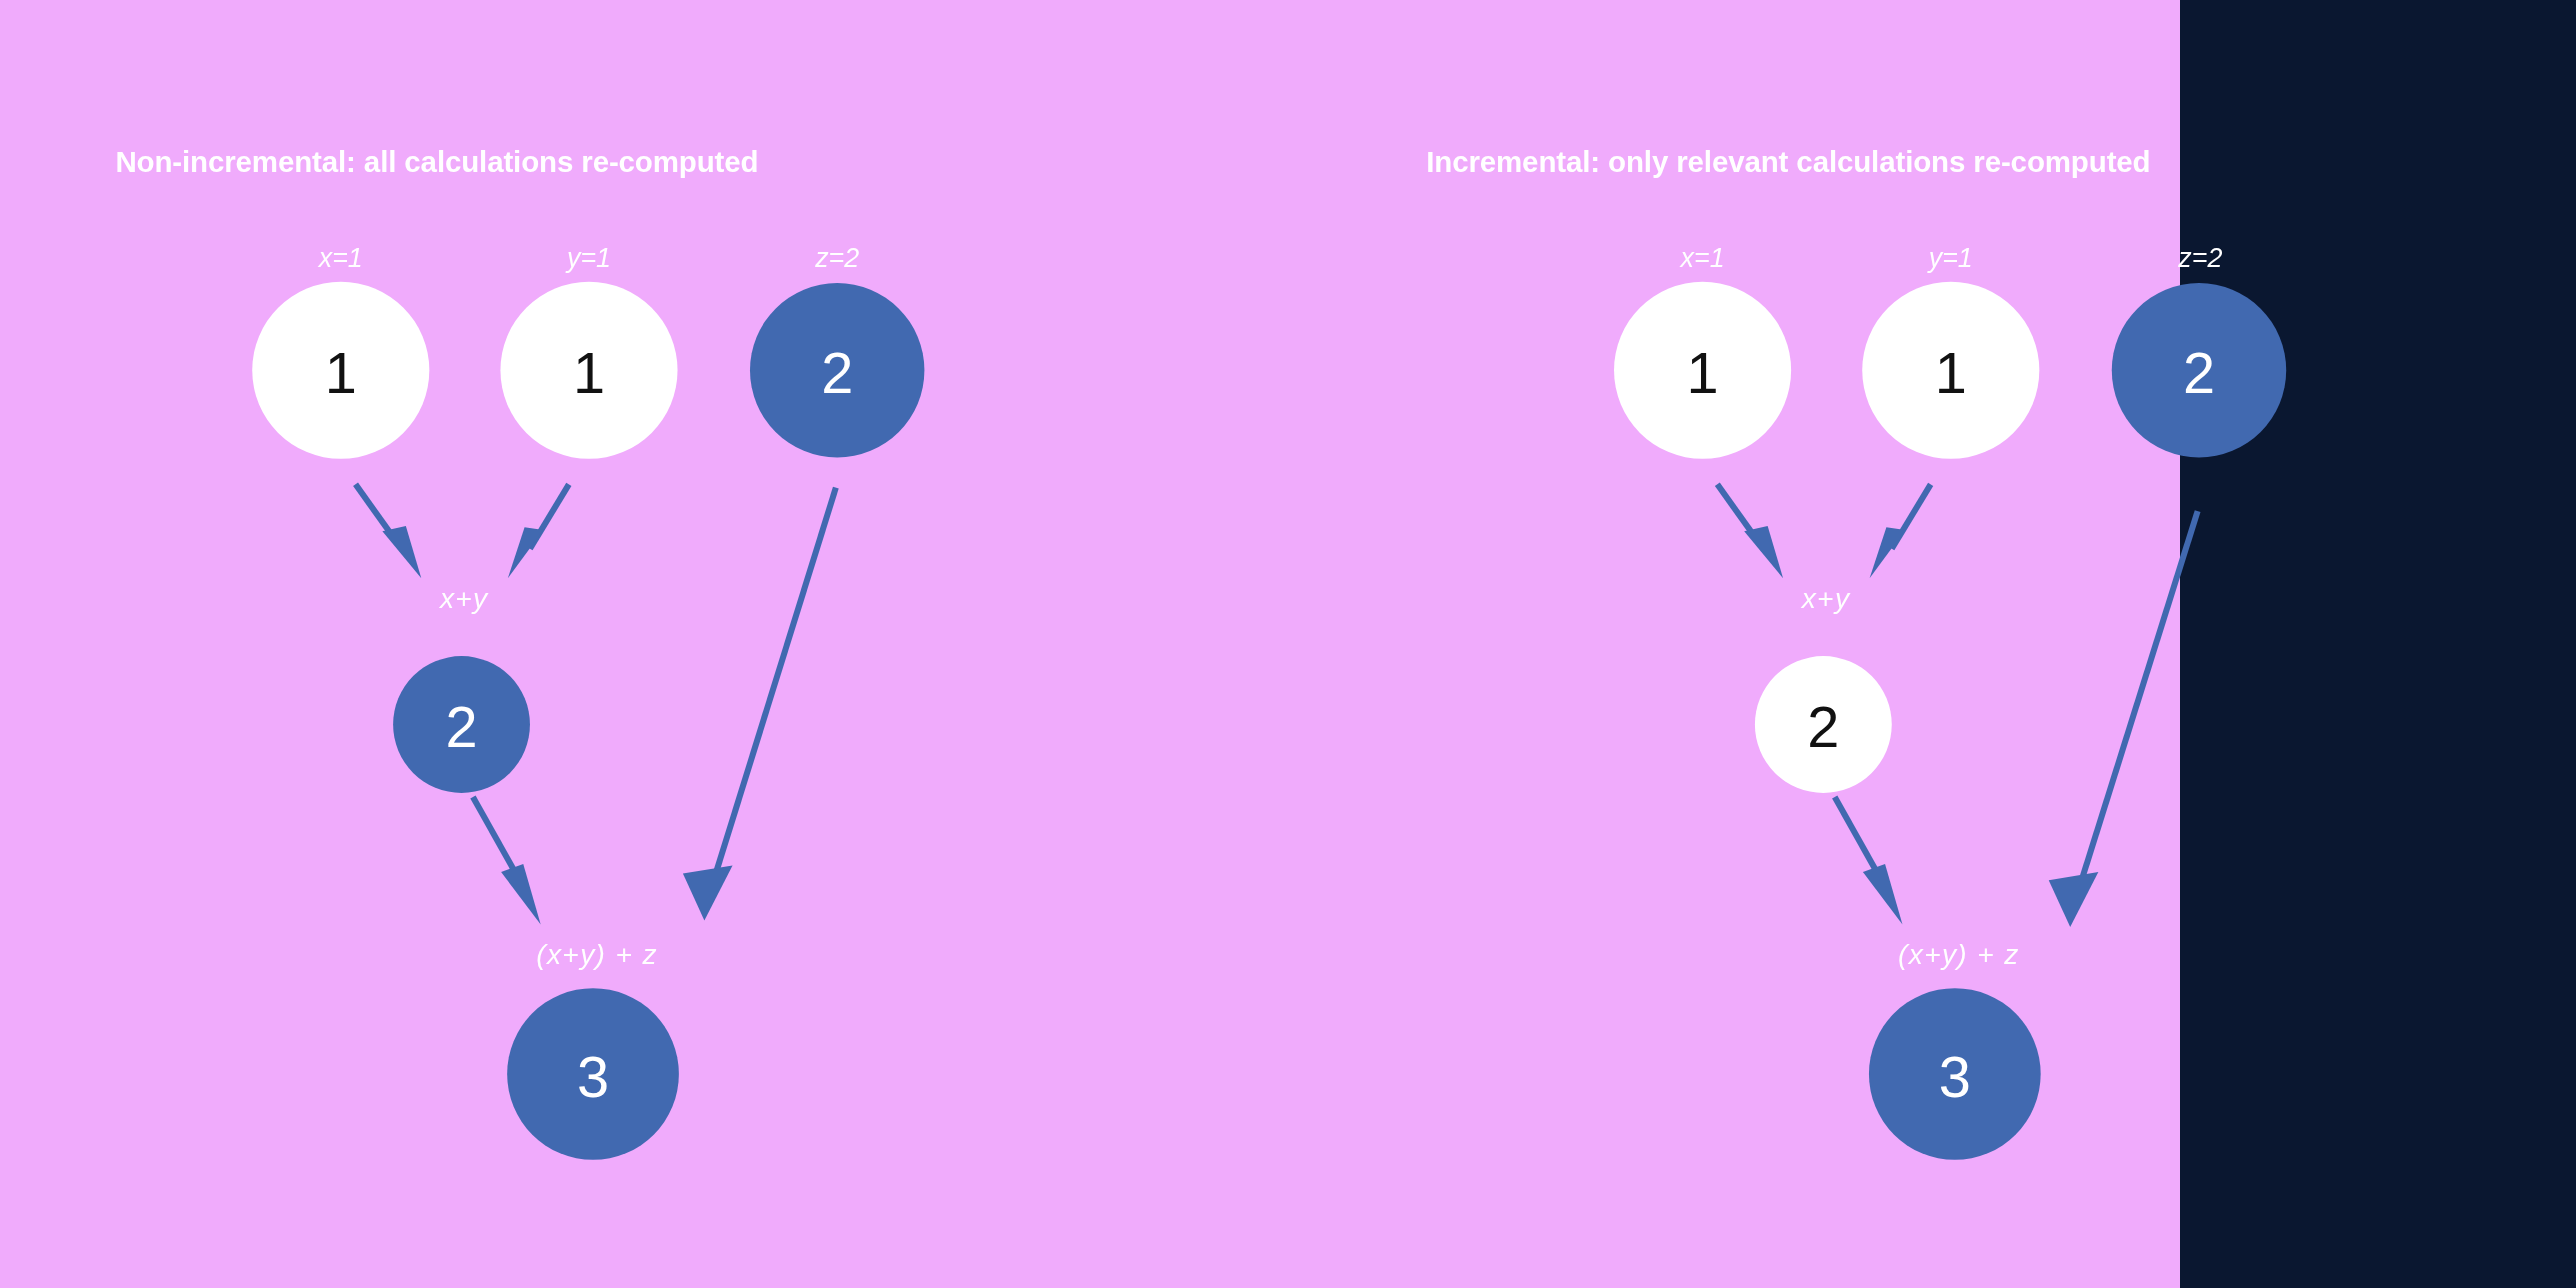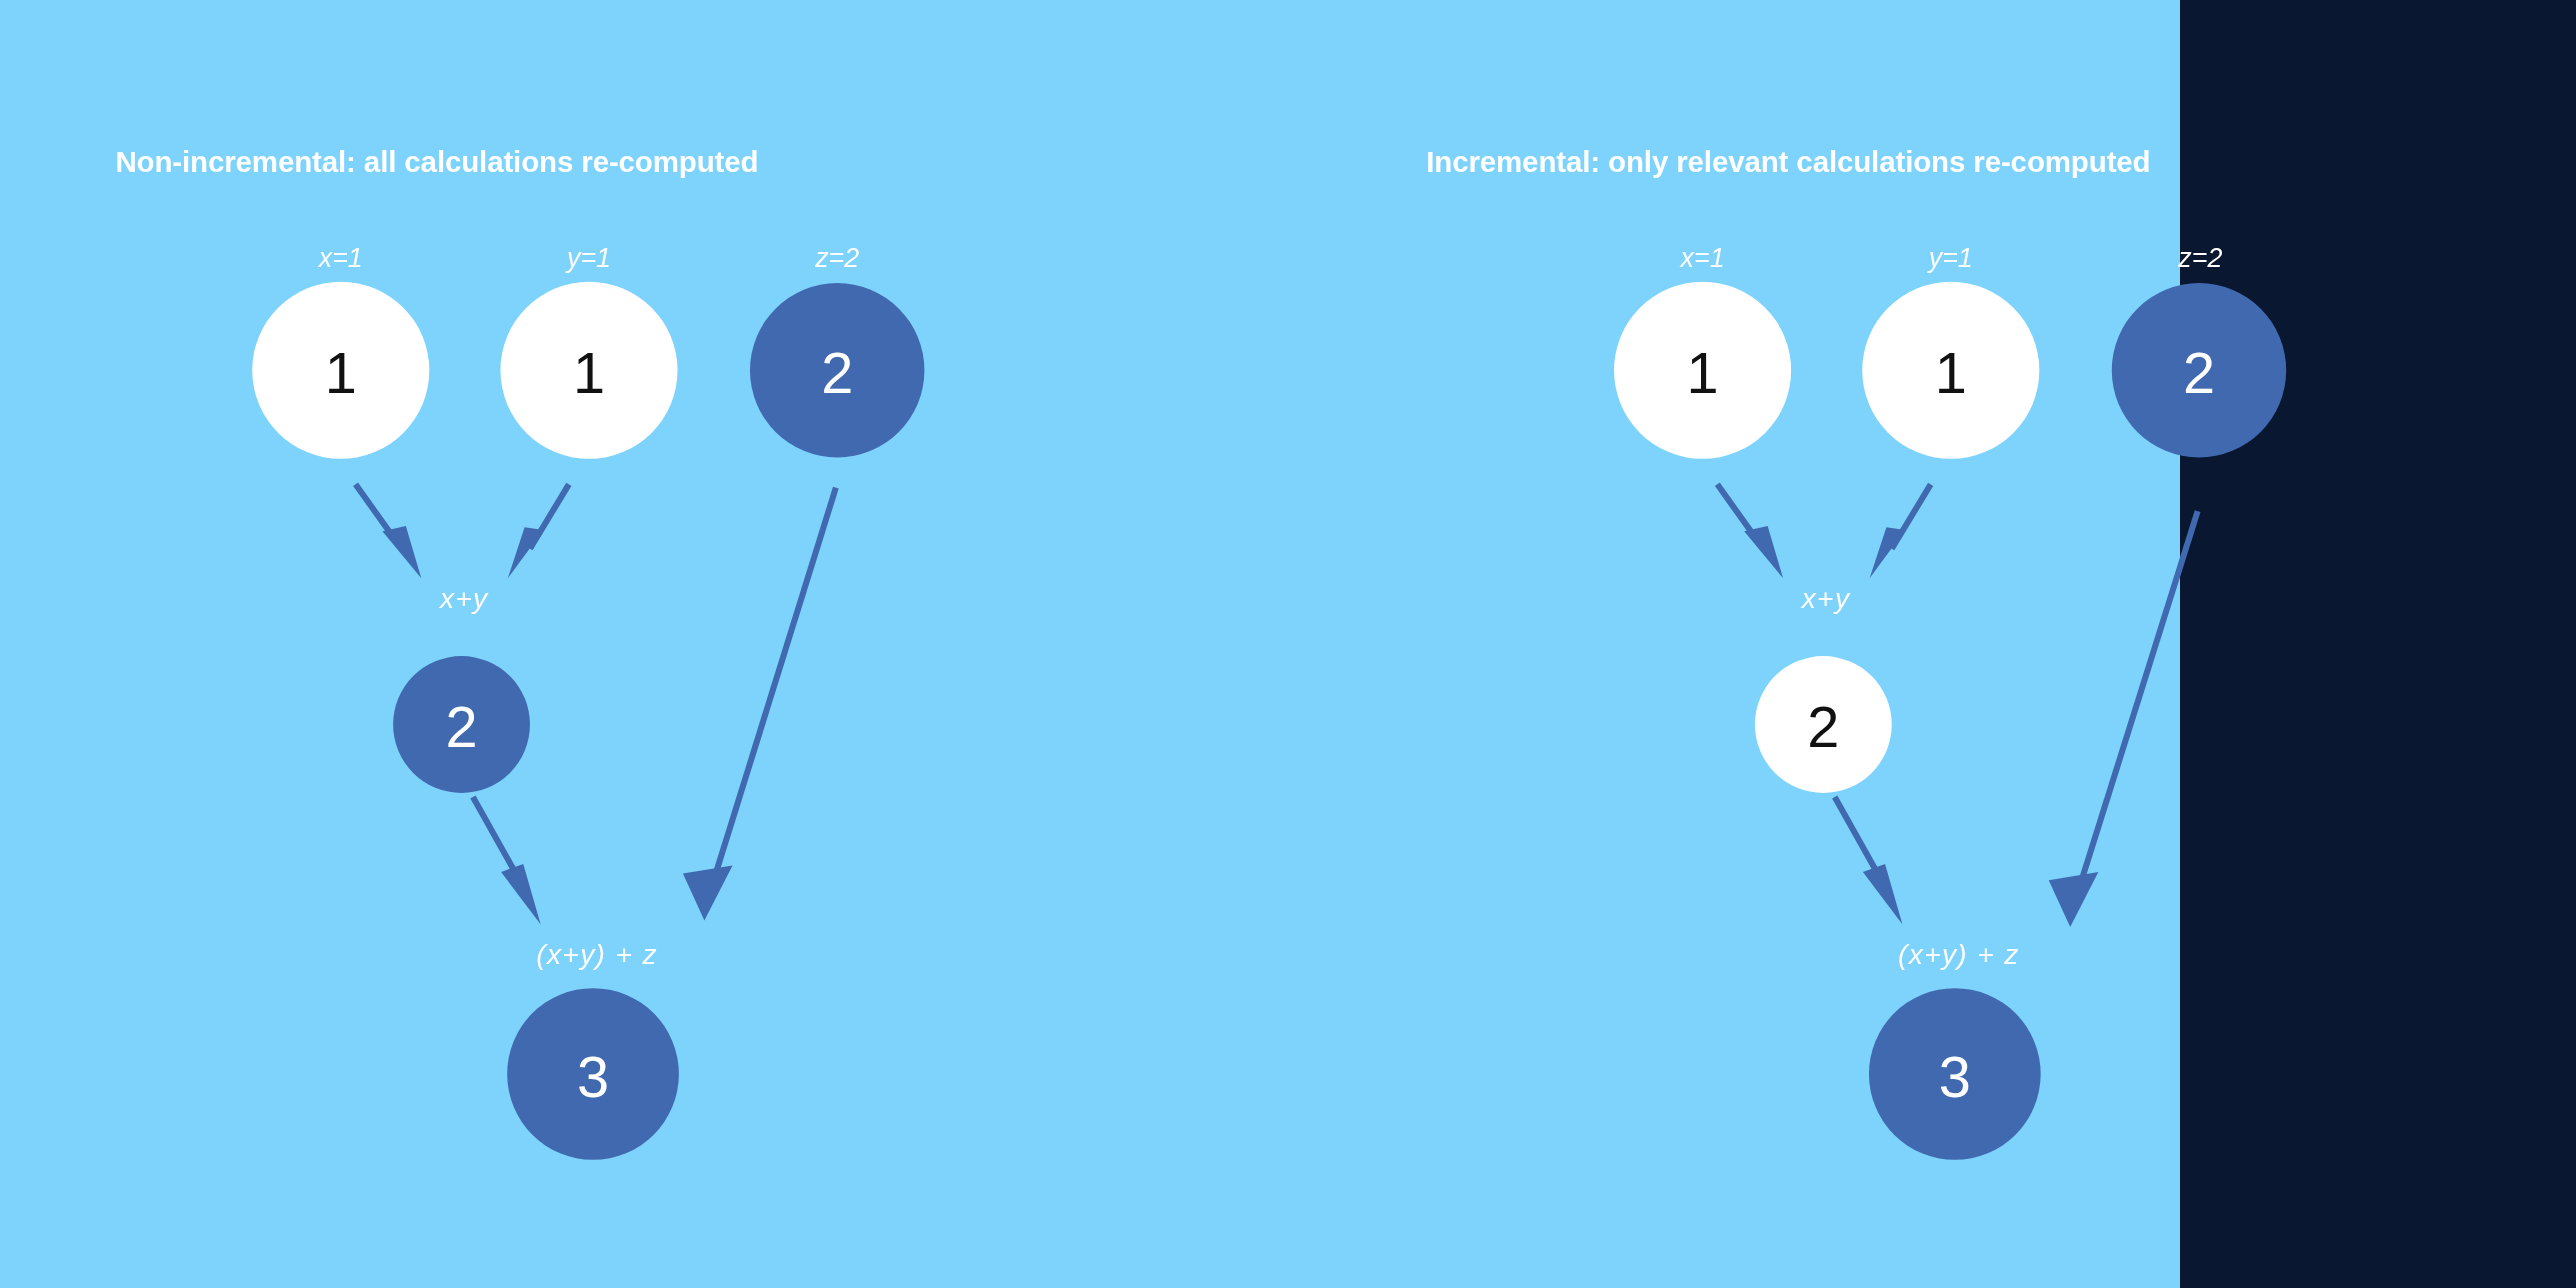--- a/index.html
+++ b/index.html
@@ -10,21 +10,21 @@
   body {
     width: 2576px;
     height: 1288px;
     overflow: hidden;
     font-family: "Liberation Sans", sans-serif;
   }
   #stage {
     position: relative;
     width: 2180px;
     height: 1288px;
-    background: #7dd3fc;
+    background: #f0abfc;
   }
   #diagram {
     position: absolute;
     inset: 0;
     width: 2576px;
     height: 1288px;
     display: block;
   }
   .panel-title {
     font-family: "Liberation Sans", sans-serif;

